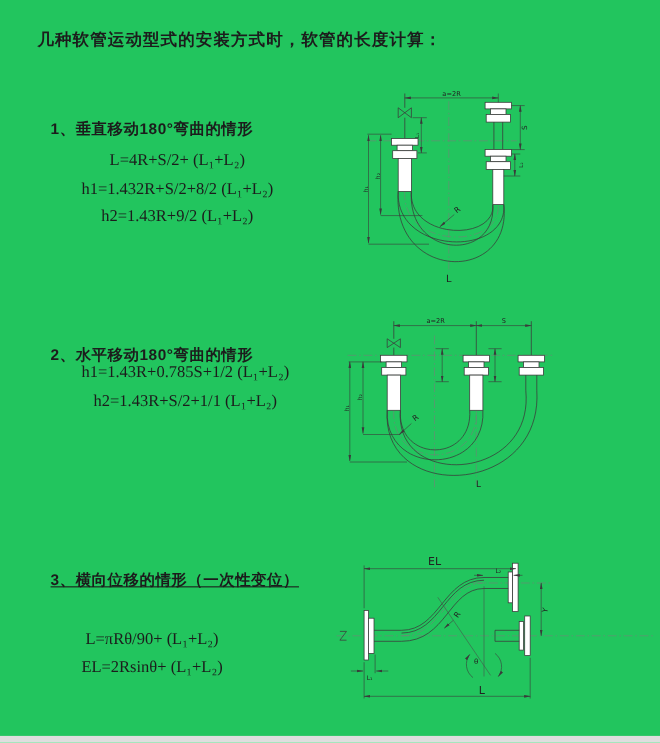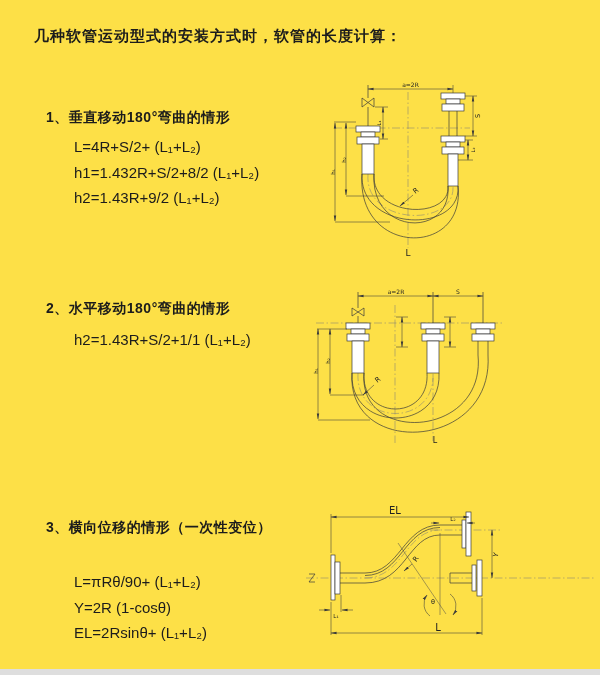--- a/index.html
+++ b/index.html
@@ -1,21 +1,21 @@
 <!DOCTYPE html>
 <html><head>
 <meta charset="utf-8">
 <style>
   html,body{margin:0;padding:0;background:#fff;}
-  .page{position:relative;width:600px;height:675px;background:#fde047;overflow:hidden;
+  .page{position:relative;width:600px;height:675px;background:#22c55e;overflow:hidden;
         font-family:"Liberation Sans",sans-serif;color:#1c1c1c;}
   .title{position:absolute;left:34px;top:27px;font-size:15px;font-weight:bold;letter-spacing:1px;}
   .heading{position:absolute;font-size:14px;font-weight:bold;letter-spacing:0.5px;}
   .formulas{position:absolute;font-size:15px;line-height:25.5px;
-            font-family:Liberation Sans, sans-serif;}
+            font-family:Liberation Serif, serif;text-align:center;}
   .diagram{position:absolute;}
   svg text{fill:#222;font-family:"DejaVu Sans",sans-serif;}
   svg .dr{stroke:#3a3a3a;stroke-width:0.7;fill:none;}
   svg .dr rect{fill:#fff;}
   svg .braid{fill:url(#d1h);}
   svg .dim{stroke:#3a3a3a;stroke-width:0.55;fill:none;}
   svg .cl{stroke:#7a7a7a;stroke-width:0.5;fill:none;stroke-dasharray:8 2.5 1.5 2.5;}
   svg .cons{stroke:#4a4a4a;stroke-width:0.5;fill:none;}
   .scan-edge{position:absolute;left:0;bottom:0;width:600px;height:6px;background:#dedede;}
 </style>
@@ -98,22 +98,23 @@
     <text x="82.5" y="11" font-size="6" text-anchor="middle">a=2R</text>
     <text x="149.5" y="42" font-size="6.5" text-anchor="middle" transform="rotate(-90 149.5 40)">S</text>
     <text x="145" y="76" font-size="5" text-anchor="middle" transform="rotate(-90 145 74)">L₂</text>
     <text x="51" y="49" font-size="5" text-anchor="middle" transform="rotate(-90 51 47)">L₁</text>
     <text x="4.5" y="98" font-size="5.5" text-anchor="middle" transform="rotate(-90 4.5 96)">h₁</text>
     <text x="15.5" y="86" font-size="5.5" text-anchor="middle" transform="rotate(-90 15.5 84)">h₂</text>
     <text x="88" y="117" font-size="7" text-anchor="middle" transform="rotate(-38 88 115)">R</text>
     <text x="80" y="180" font-size="9" text-anchor="middle">L</text>
   </svg>
 
-  <div class="heading" style="left:46px;top:300px;">2、水平移动180°弯曲的情形</div>
+  <div class="heading" style="left:46px;top:314px;">2、水平移动180°弯曲的情形</div>
   <div class="formulas" style="left:74px;top:327px;">
+    <div>h1=1.43R+0.785S+1/2 (L₁+L₂)</div>
     <div>h2=1.43R+S/2+1/1 (L₁+L₂)</div>
   </div>
 
   <svg class="diagram" style="left:308px;top:283px;" width="200" height="165" viewBox="0 0 200 165">
     <defs>
       <marker id="d2a" viewBox="0 0 12 6" refX="11" refY="3" markerWidth="11" markerHeight="5.5" orient="auto-start-reverse">
           <path d="M0,0.6 L12,3 L0,5.4 Z" fill="#3a3a3a"></path>
         </marker>
       <pattern id="d2h" width="3.5" height="3.5" patternUnits="userSpaceOnUse">
         <path d="M0,3.5 L3.5,0 M0,0 L3.5,3.5" stroke="#666" stroke-width="0.4"></path>
@@ -173,24 +174,23 @@
     </g>
 
     <text x="88" y="10.5" font-size="6" text-anchor="middle">a=2R</text>
     <text x="150" y="10.5" font-size="6" text-anchor="middle">S</text>
     <text x="7.5" y="90" font-size="5.5" text-anchor="middle" transform="rotate(-90 7.5 88)">h₁</text>
     <text x="19.5" y="80" font-size="5.5" text-anchor="middle" transform="rotate(-90 19.5 78)">h₂</text>
     <text x="70" y="99" font-size="7" text-anchor="middle" transform="rotate(-38 70 97)">R</text>
     <text x="127" y="160" font-size="8" text-anchor="middle">L</text>
   </svg>
 
-  <div class="heading" style="left:46px;top:519px;">3、横向位移的情形（一次性变位）</div>
+  <div class="heading" style="left:46px;top:519px;text-decoration:underline;">3、横向位移的情形（一次性变位）</div>
   <div class="formulas" style="left:74px;top:544px;margin-top:25px;">
     <div>L=πRθ/90+ (L₁+L₂)</div>
-    <div>Y=2R (1-cosθ)</div>
     <div>EL=2Rsinθ+ (L₁+L₂)</div>
   </div>
 
   <svg class="diagram" style="left:300px;top:503px;" width="300" height="140" viewBox="0 0 300 140">
     <defs>
       <marker id="d3a" viewBox="0 0 12 6" refX="11" refY="3" markerWidth="11" markerHeight="5.5" orient="auto-start-reverse">
           <path d="M0,0.6 L12,3 L0,5.4 Z" fill="#3a3a3a"></path>
         </marker>
     </defs>
 

